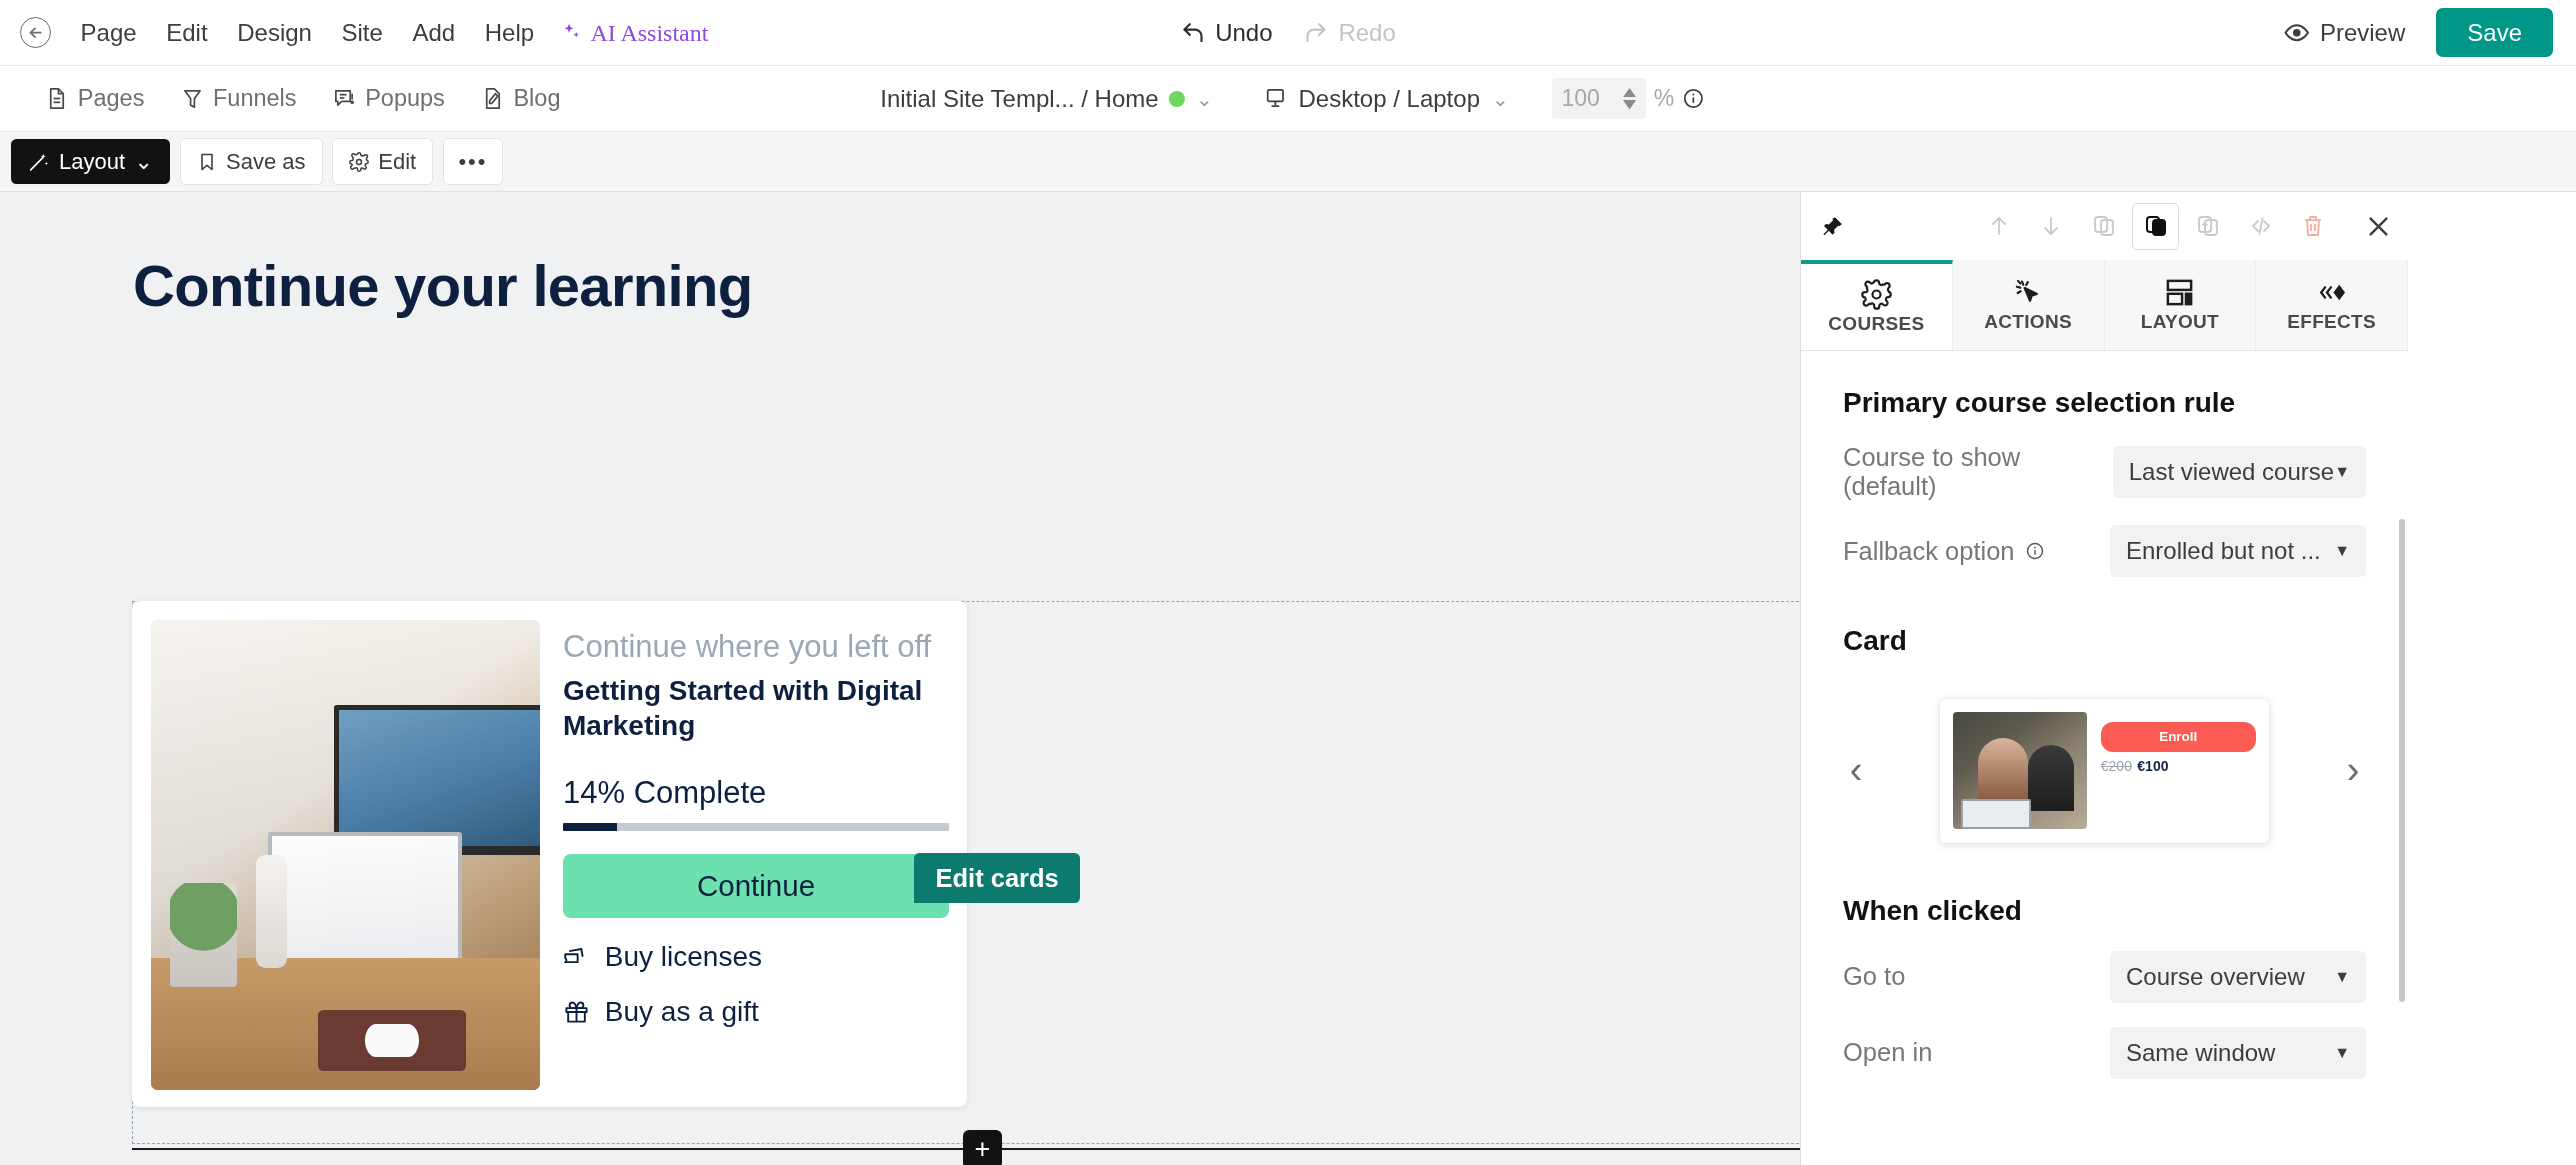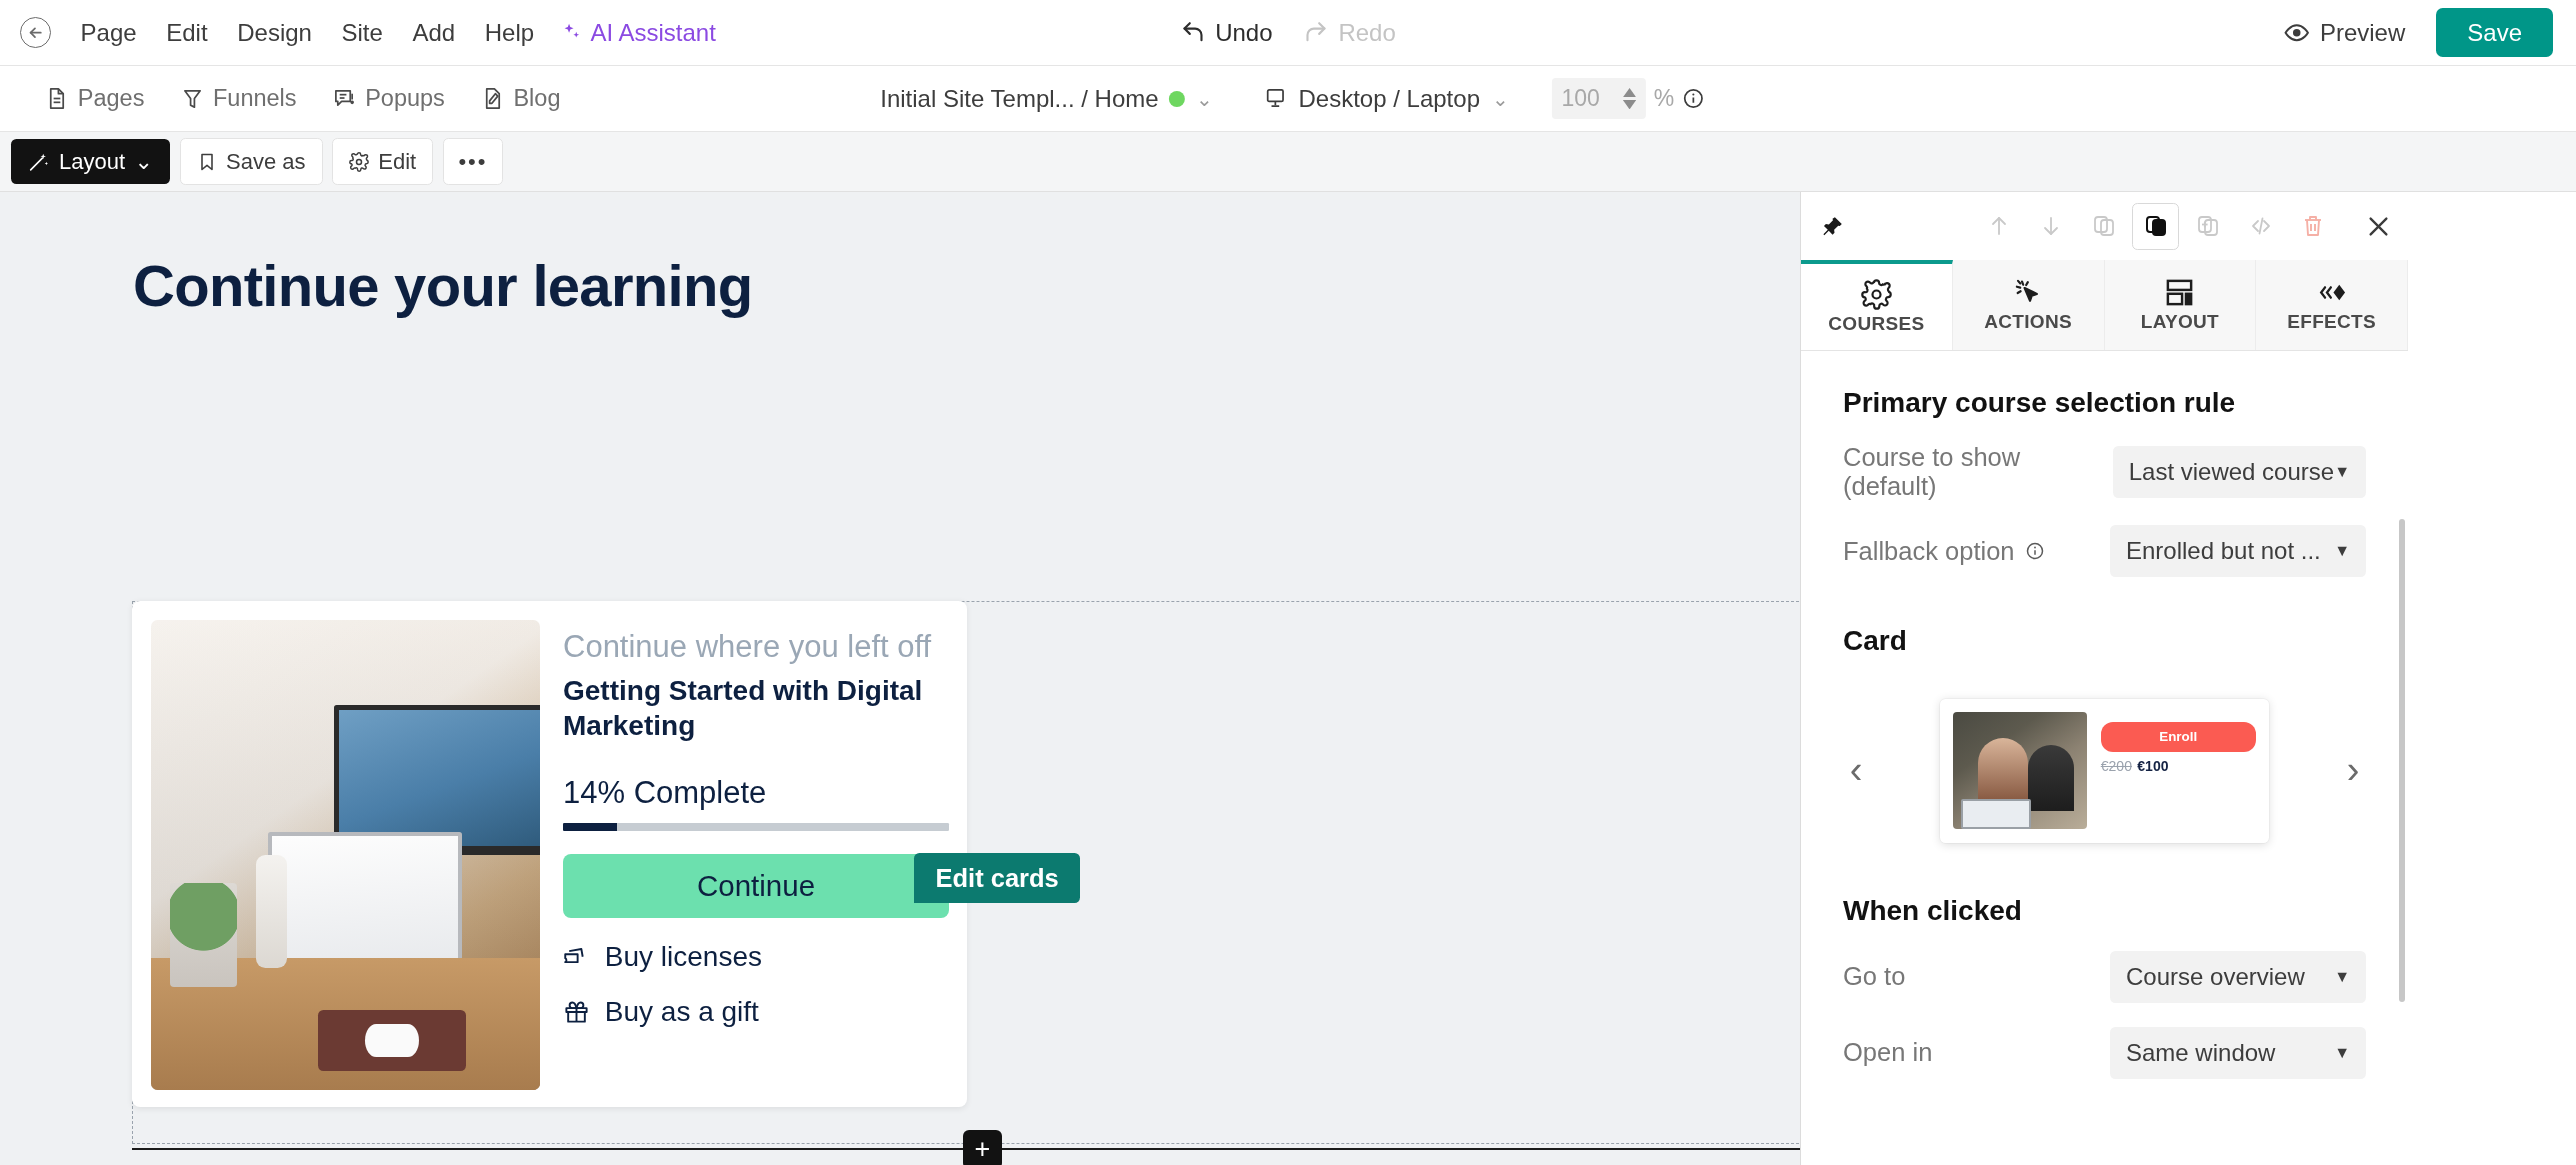--- a/index.html
+++ b/index.html
@@ -25,28 +25,28 @@
     display: flex; align-items: center; justify-content: center;
     cursor: pointer;
   }
   .menu-items { display: flex; align-items: flex-end; margin-left: 14.8px; }
   .menu-item {
     font-size: 24px; color: #3d3d3d; padding: 5.4px 14.8px;
     cursor: pointer; white-space: nowrap;
   }
   .ai-assistant {
     display: flex; align-items: center; gap: 8px;
-    color: #8b4ae2; font-size: 24px; padding: 5.4px 12px; cursor: pointer;
+    color: #8b4ae2; font-size: 24px; padding: 5.4px 12px; cursor: pointer; font-family: Liberation Serif, serif;
   }
   .undo-redo {
     position: absolute; left: 50%; transform: translateX(-50%);
     display: flex; align-items: center; gap: 31px;
   }
   .undo-btn, .redo-btn {
-    display: flex; gap: 9.4px;
+    display: flex; align-items: center; gap: 9.4px;
     font-size: 24px; cursor: pointer;
   }
   .undo-btn { color: #2d2d2d; }
   .redo-btn { color: #c4c4c4; }
   .top-right {
     margin-left: auto; display: flex; align-items: center; gap: 31px;
     margin-right: 23px;
   }
   .preview-btn {
     display: flex; align-items: center; gap: 10.7px;

